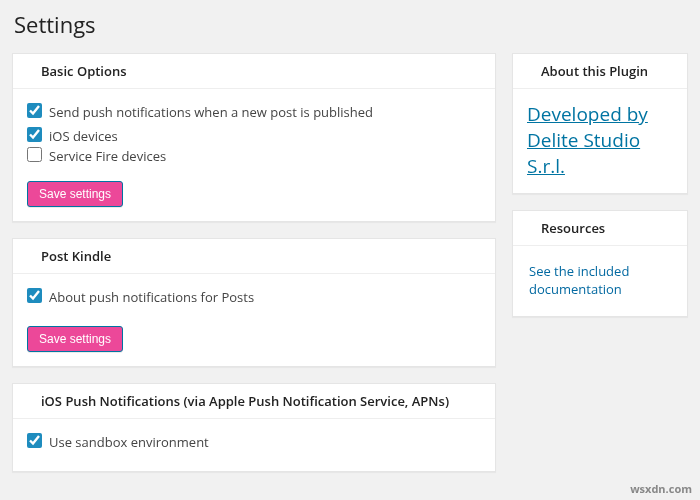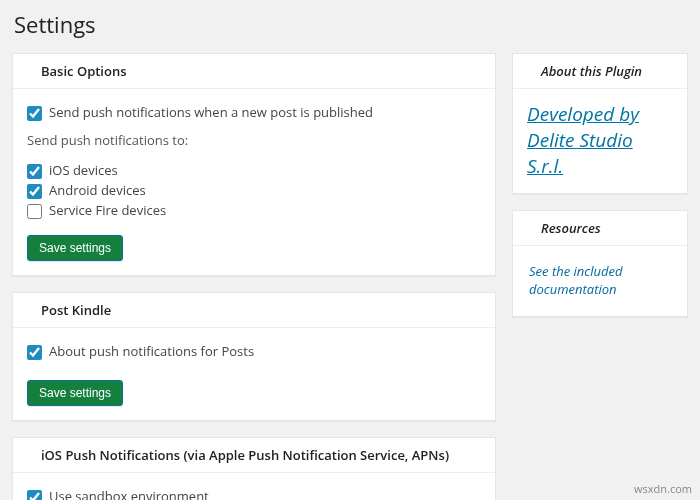--- a/index.html
+++ b/index.html
@@ -22,56 +22,55 @@
   .layout {
     display: flex;
     gap: 16px;
     align-items: flex-start;
   }
   .main-col {
     flex: 0 0 484px;
   }
   .side-col {
     flex: 1 1 auto;
-    font-style: italic;
   }
   .postbox {
     background: #fff;
     border: 1px solid #e5e5e5;
     box-shadow: 0 1px 1px rgba(0,0,0,0.04);
     margin-bottom: 16px;
   }
   .postbox-header {
     font-size: 13px;
     font-weight: 600;
     padding: 8px 28px;
     border-bottom: 1px solid #eee;
     color: #222;
   }
   .postbox-inner {
     padding: 12px 14px 14px 14px;
     color: #444;
   }
   .check-line {
     display: flex;
-    align-items: flex-end;
+    align-items: flex-start;
     gap: 7px;
     margin: 2px 0 6px 0;
     font-size: 13px;
     color: #444;
   }
   .subtext {
     font-size: 13px;
     color: #555;
     margin: 10px 0 12px 0;
   }
   .check-group .check-line { margin: 2px 0; }
   .btn {
     display: inline-block;
-    background: #15803d;
+    background: #ec4899;
     color: #fff;
     border: 1px solid #0074a2;
     padding: 5px 11px;
     font-size: 12px;
     border-radius: 3px;
     cursor: pointer;
     margin-top: 14px;
     box-shadow: 0 1px 0 rgba(0,0,0,0.08);
   }
   a.link {
@@ -89,46 +88,42 @@
     height: 15px;
     accent-color: #1e8cbe;
     margin: 0;
   }
   .watermark {
     position: fixed;
     bottom: 4px;
     right: 8px;
     font-size: 11px;
     color: #888;
+    font-weight: bold;
   }
 </style>
 </head>
 <body>
 
 <h1 class="page-title">Settings</h1>
 
 <div class="layout">
   <div class="main-col">
 
     <div class="postbox">
       <div class="postbox-header">Basic Options</div>
       <div class="postbox-inner">
         <label class="check-line">
           <input type="checkbox" checked="" style="">
           <span>Send push notifications when a new post is published</span>
         </label>
-        <div class="subtext">Send push notifications to:</div>
         <div class="check-group">
           <label class="check-line">
             <input type="checkbox" checked="" style="">
             <span>iOS devices</span>
-          </label>
-          <label class="check-line">
-            <input type="checkbox" checked="" style="">
-            <span>Android devices</span>
           </label>
           <label class="check-line">
             <input type="checkbox" style="">
             <span>Service Fire devices</span>
           </label>
         </div>
         <button class="btn">Save settings</button>
       </div>
     </div>
 

